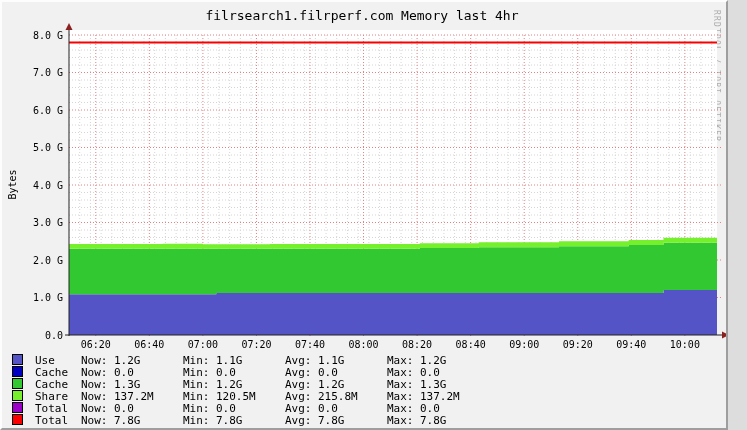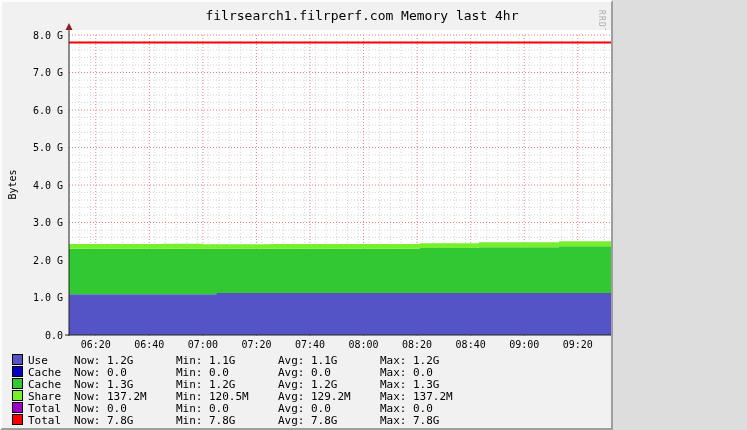--- a/index.html
+++ b/index.html
@@ -1,17 +1,17 @@
 <!DOCTYPE html>
 <html><head>
 <meta charset="utf-8">
 <style>
   html,body{margin:0;padding:0;background:#dddddd;}
   .frame{
-    position:relative; width:613px; height:430px; box-sizing:border-box;
+    position:relative; width:728px; height:430px; box-sizing:border-box;
     background:#f1f1f1; overflow:hidden;
     border:2px solid; border-color:#fdfdfd #9e9e9e #9e9e9e #fdfdfd;
     font-family:"DejaVu Sans Mono","Liberation Mono",monospace;
   }
   .title{
     position:absolute; top:6px; left:0; width:720px; text-align:center;
     font-size:13px; color:#000;
   }
   .watermark{
     position:absolute; top:8px; right:5px;
@@ -22,21 +22,21 @@
     position:absolute; left:-40px; top:177px; width:100px; text-align:center;
     transform:rotate(-90deg); font-size:10px; color:#000;
   }
   svg.chart{position:absolute; left:0; top:0;}
   .legend{position:absolute; left:0; top:352px; width:747px; font-size:11px; color:#000;}
   .lrow{height:12px; line-height:12px; white-space:nowrap;}
   .sw{
     display:inline-block; width:9px; height:9px; margin-left:10px; margin-right:5px;
     border:1px solid #000; vertical-align:-1px; background:#888;
   }
-  .ll{display:inline-block; width:46px;}
+  .ll{display:inline-block; width:46px;margin-left:7px;}
   .lk{display:inline-block; width:33px;}
   .lv{display:inline-block; width:50px; text-align:left; margin-right:19px;}
 </style>
 </head>
 <body>
 
 <div class="frame">
 
   <div class="title">filrsearch1.filrperf.com Memory last 4hr</div>
 
@@ -197,21 +197,21 @@
 
     <div class="lrow">
       <span class="sw" style="background-color: rgb(0, 0, 192);"></span><span class="ll">Cache</span><span class="lk">Now:</span><span class="lv">0.0</span><span class="lk">Min:</span><span class="lv">0.0</span><span class="lk">Avg:</span><span class="lv">0.0</span><span class="lk">Max:</span><span class="lv">0.0</span>
     </div>
 
     <div class="lrow">
       <span class="sw" style="background-color: rgb(50, 200, 50);"></span><span class="ll">Cache</span><span class="lk">Now:</span><span class="lv">1.3G</span><span class="lk">Min:</span><span class="lv">1.2G</span><span class="lk">Avg:</span><span class="lv">1.2G</span><span class="lk">Max:</span><span class="lv">1.3G</span>
     </div>
 
     <div class="lrow">
-      <span class="sw" style="background-color: rgb(118, 240, 44);"></span><span class="ll">Share</span><span class="lk">Now:</span><span class="lv">137.2M</span><span class="lk">Min:</span><span class="lv">120.5M</span><span class="lk">Avg:</span><span class="lv">129.2M</span><span class="lk">Max:</span><span class="lv">137.2M</span>
+      <span class="sw" style="background-color: rgb(118, 240, 44);"></span><span class="ll">Share</span><span class="lk">Now:</span><span class="lv">137.2M</span><span class="lk">Min:</span><span class="lv">120.5M</span><span class="lk">Avg:</span><span class="lv">215.8M</span><span class="lk">Max:</span><span class="lv">137.2M</span>
     </div>
 
     <div class="lrow">
       <span class="sw" style="background-color: rgb(156, 0, 200);"></span><span class="ll">Total</span><span class="lk">Now:</span><span class="lv">0.0</span><span class="lk">Min:</span><span class="lv">0.0</span><span class="lk">Avg:</span><span class="lv">0.0</span><span class="lk">Max:</span><span class="lv">0.0</span>
     </div>
 
     <div class="lrow">
       <span class="sw" style="background-color: rgb(250, 0, 0);"></span><span class="ll">Total</span><span class="lk">Now:</span><span class="lv">7.8G</span><span class="lk">Min:</span><span class="lv">7.8G</span><span class="lk">Avg:</span><span class="lv">7.8G</span><span class="lk">Max:</span><span class="lv">7.8G</span>
     </div>
 

